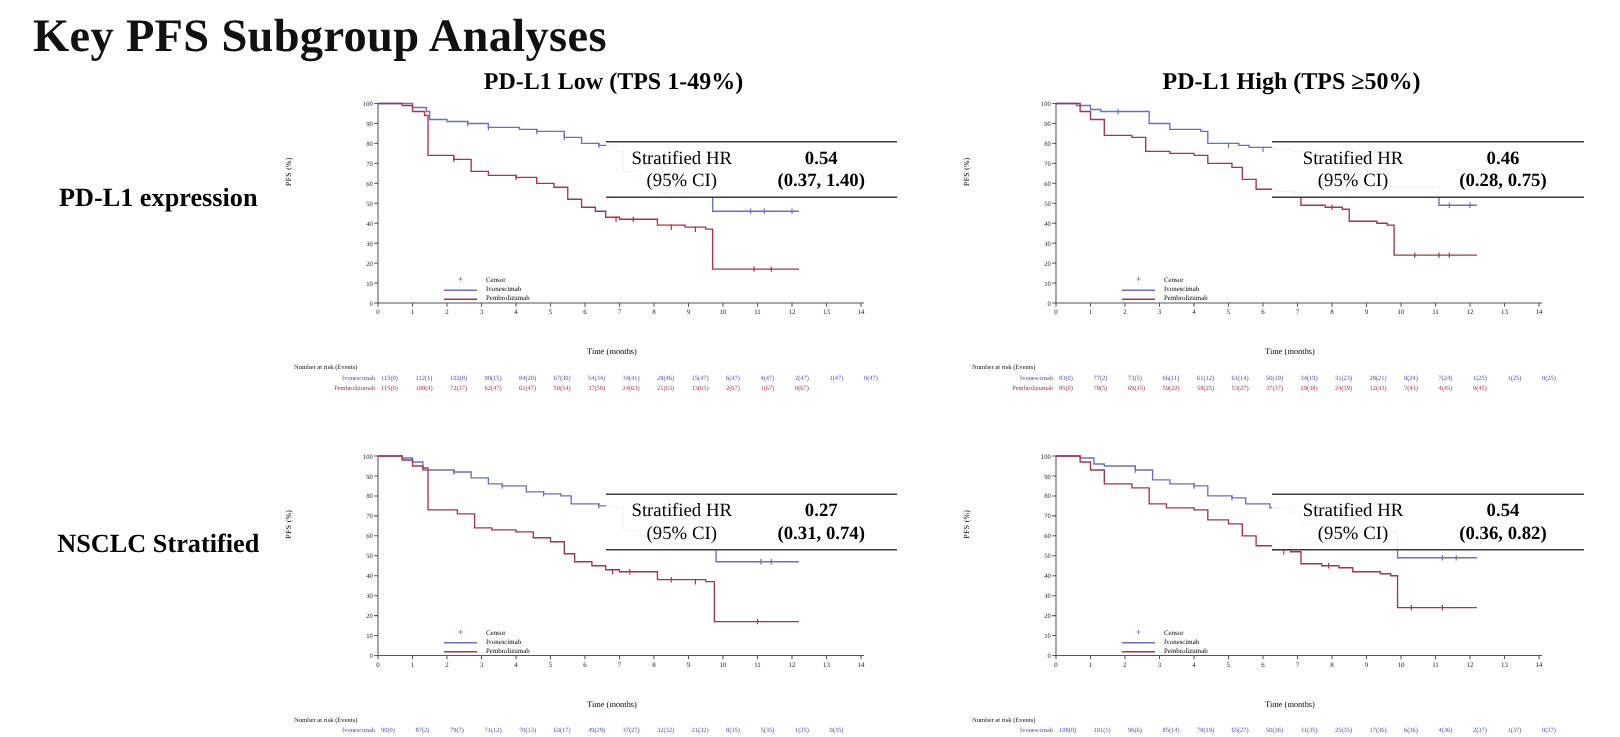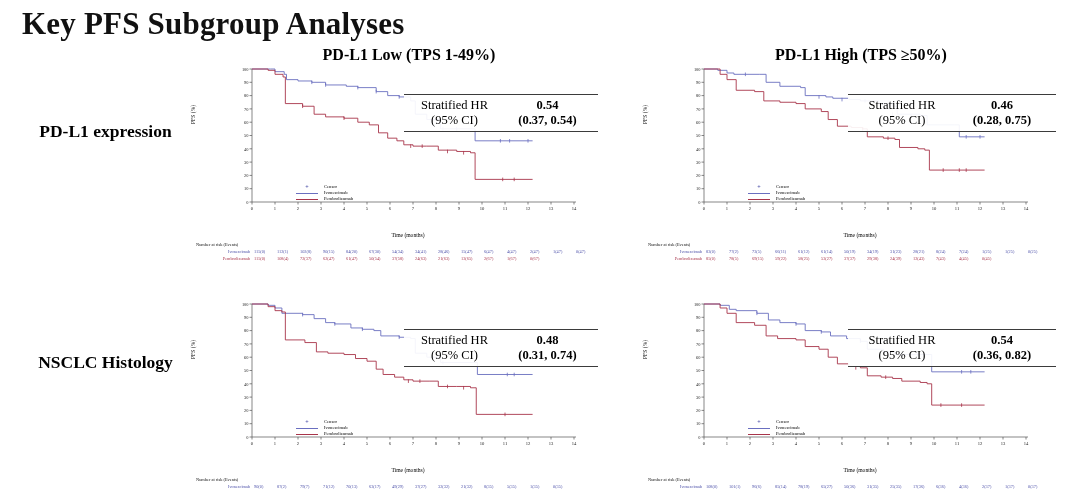--- a/index.html
+++ b/index.html
@@ -102,21 +102,21 @@
   .r-pem{color:#a8344a;}
 </style>
 </head>
 <body>
 
 <div class="slide">
 
   <div class="slide-title">Key PFS Subgroup Analyses</div>
 
   <div class="row-label r1">PD-L1 expression</div>
-  <div class="row-label r2">NSCLC Histology</div>
+  <div class="row-label r2">NSCLC Stratified</div>
 
   <div class="panel p-tl">
     <div class="panel-title">PD-L1 Low (TPS 1-49%)</div>
     <div class="ylab">PFS (%)</div>
     <div class="plot">
         <svg width="340" height="148" viewBox="0 0 340 148">
           <line x1="14" y1="3" x2="14" y2="136" stroke="#555555" stroke-width="0.7"></line>
           <line x1="14" y1="136" x2="338" y2="136" stroke="#555555" stroke-width="0.7"></line>
           <line x1="11.5" y1="136" x2="14" y2="136" stroke="#555555" stroke-width="0.7"></line>
           <text x="10.5" y="137.7" text-anchor="end" font-size="4.4" fill="#222" font-family="&quot;Liberation Serif&quot;, serif">0</text>
@@ -213,21 +213,21 @@
           <span class="lg-txt">Pembrolizumab</span>
         </div>
       </div>
     <div class="hr-box">
       <div class="hr-row">
         <div class="hr-left">Stratified HR</div>
         <div class="hr-right">0.54</div>
       </div>
       <div class="hr-row">
         <div class="hr-left">(95% CI)</div>
-        <div class="hr-right">(0.37, 0.54)</div>
+        <div class="hr-right">(0.37, 1.40)</div>
       </div>
     </div>
     <div class="risk">
         <div class="risk-title">Number at risk (Events)</div>
         <div class="risk-row r-ivo">
           <div class="risk-name">Ivonescimab</div>
           <div class="risk-cells">
             <div class="risk-cell" style="width: 23px;">115(0)</div>
             <div class="risk-cell" style="width: 23px;">112(1)</div>
             <div class="risk-cell" style="width: 23px;">102(8)</div>
@@ -507,21 +507,21 @@
         <div class="lg-row">
           <span class="lg-key">
             <span class="seg" style="background: rgb(168, 52, 74);"></span>
           </span>
           <span class="lg-txt">Pembrolizumab</span>
         </div>
       </div>
     <div class="hr-box">
       <div class="hr-row">
         <div class="hr-left">Stratified HR</div>
-        <div class="hr-right">0.48</div>
+        <div class="hr-right">0.27</div>
       </div>
       <div class="hr-row">
         <div class="hr-left">(95% CI)</div>
         <div class="hr-right">(0.31, 0.74)</div>
       </div>
     </div>
     <div class="risk">
         <div class="risk-title">Number at risk (Events)</div>
         <div class="risk-row r-ivo">
           <div class="risk-name">Ivonescimab</div>

